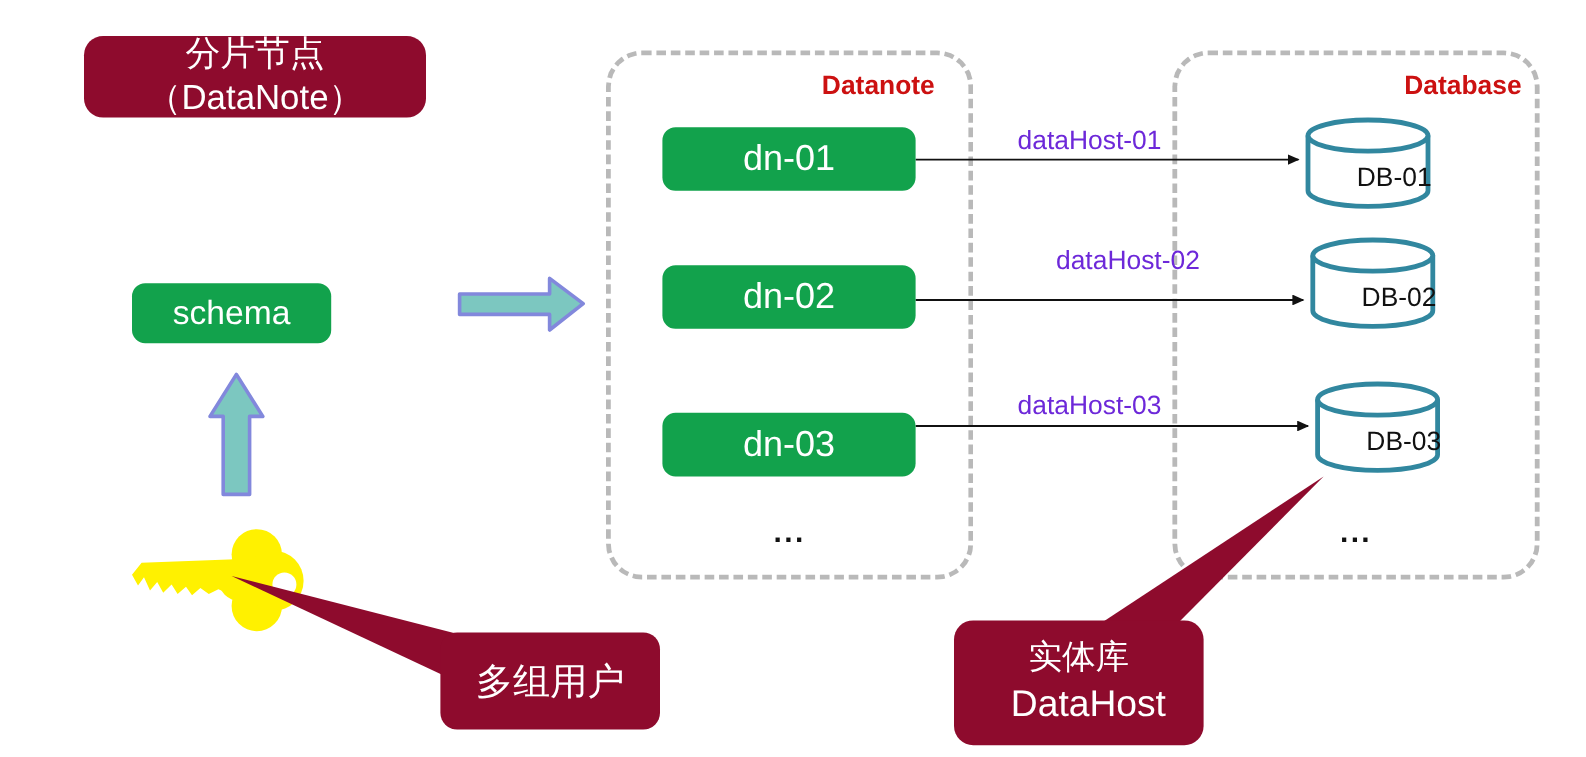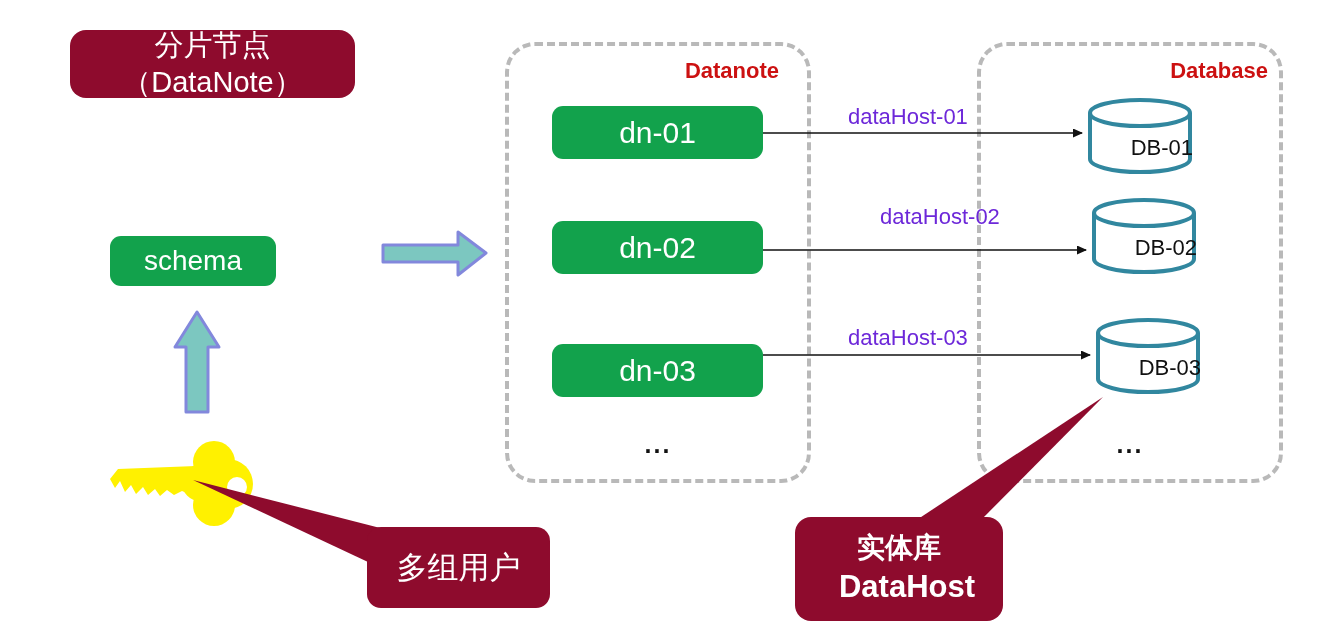--- a/index.html
+++ b/index.html
@@ -121,21 +121,20 @@
     left: 367px; top: 527px;
     width: 183px; height: 81px;
     border-radius: 14px;
     font-size: 31px;
   }
   .datahost-callout {
     left: 795px; top: 517px;
     width: 208px; height: 104px;
     border-radius: 16px;
     line-height: 1.32;
-    font-weight: bold;
   }
   .serif-text { font-family: "DejaVu Serif", serif; }
   .datahost-callout .line1 { font-size: 28px; }
   .datahost-callout .line2 { font-size: 31px; margin-left: 16px; }
 </style>
 </head>
 <body>
 
 <div class="canvas">
 

